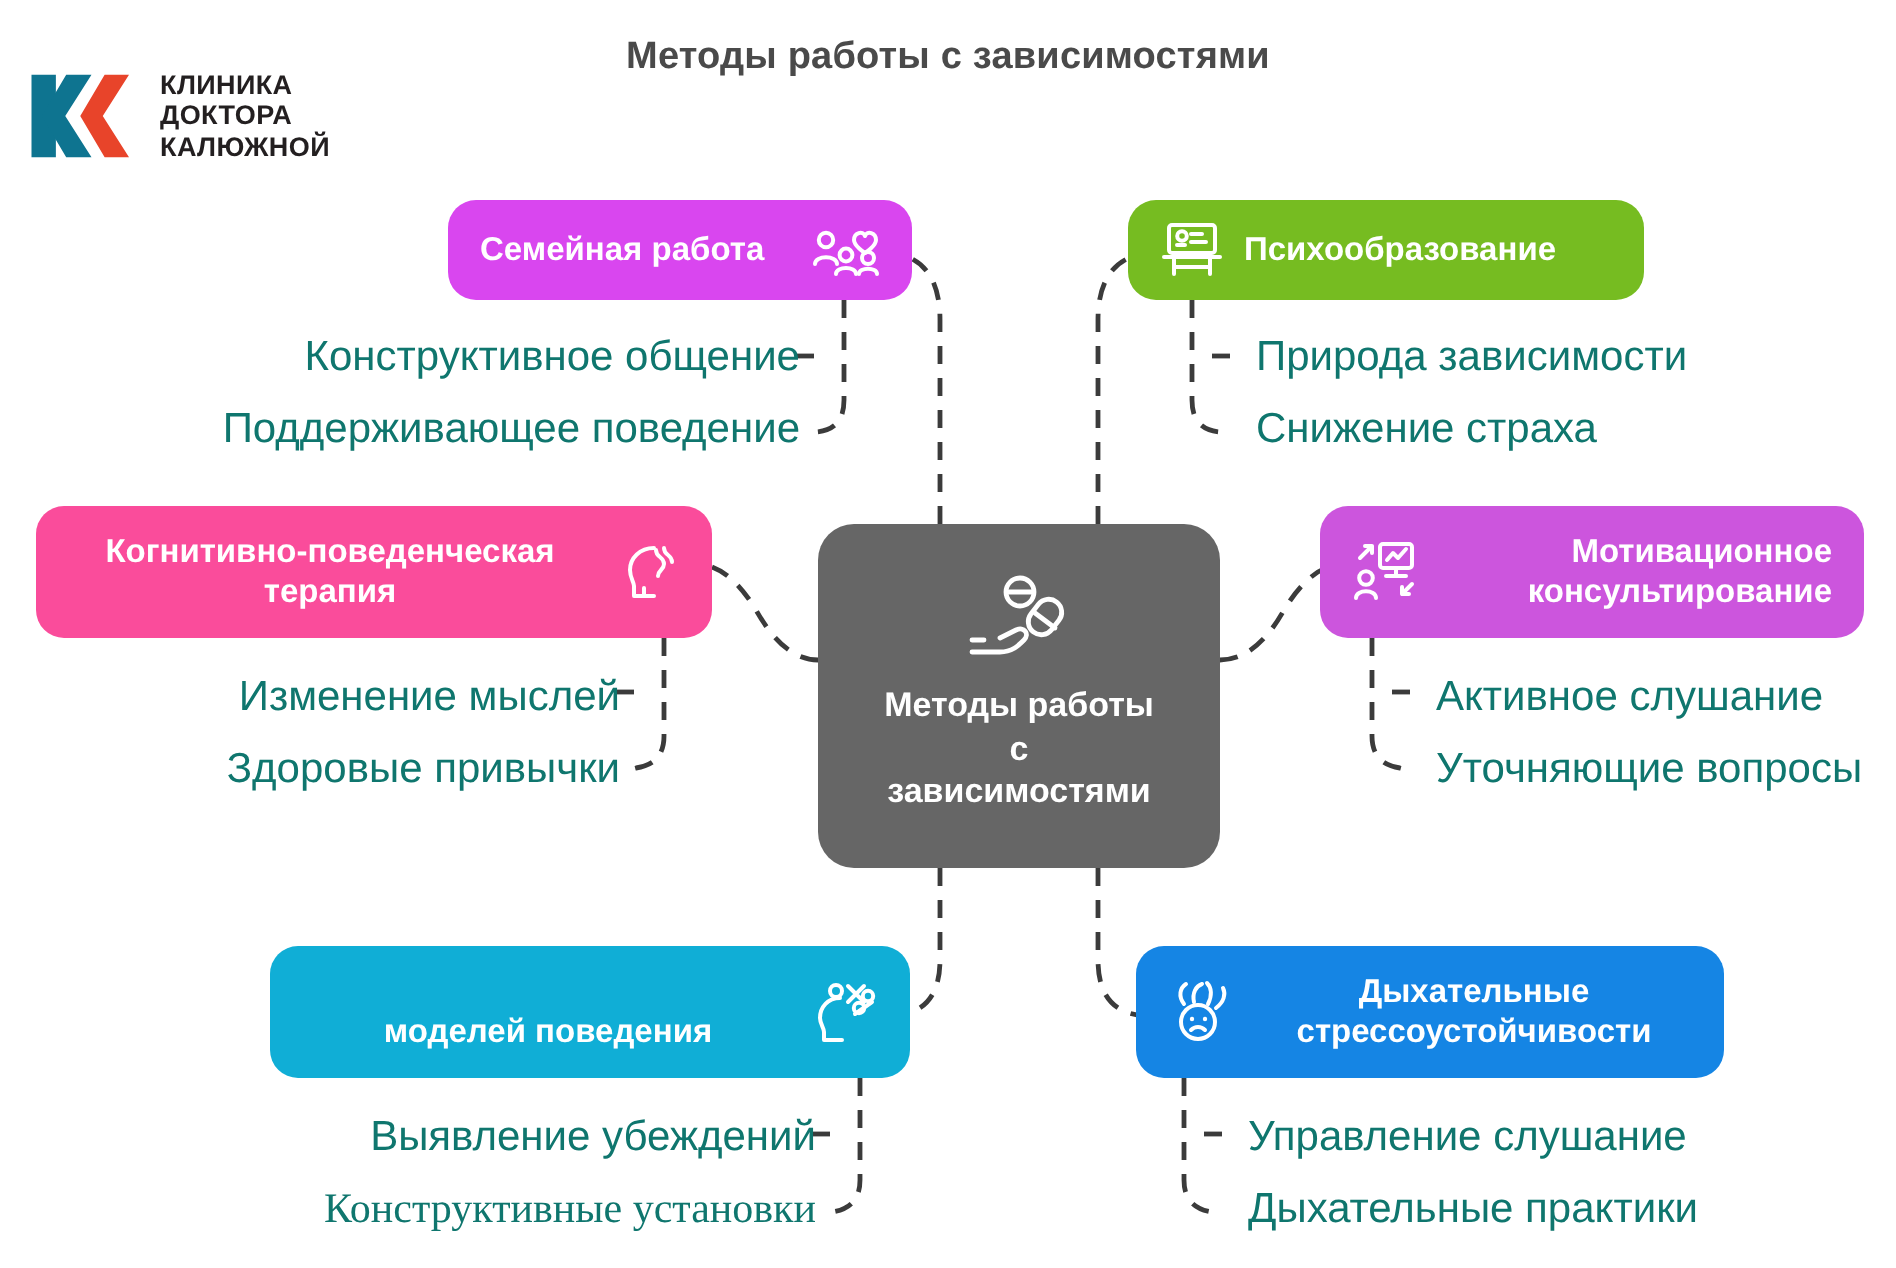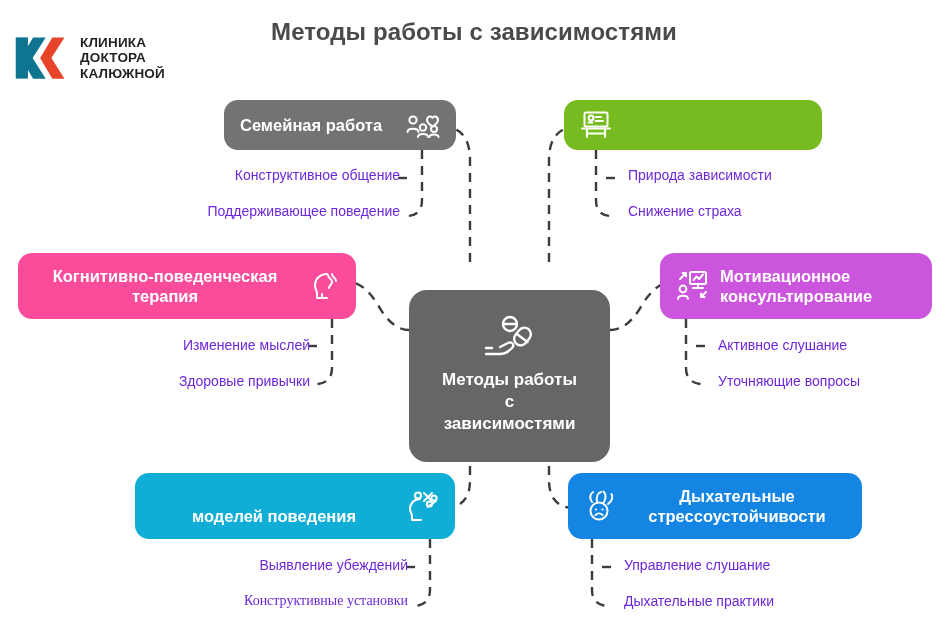--- a/index.html
+++ b/index.html
@@ -16,62 +16,62 @@
   .logo{position:absolute;left:12px;top:28px;width:180px;height:60px;display:flex;align-items:center;gap:8px;}
   .logo-mark{width:60px;height:50px;flex:none;}
   .logo-text{display:flex;flex-direction:column;justify-content:center;line-height:1.12;}
   .logo-text span{
     font-size:13.5px;font-weight:bold;color:#231f20;letter-spacing:.2px;
   }
 
   
   .title{
     position:absolute;left:0;top:18px;width:948px;text-align:center;
-    font-size:24px;font-weight:bold;color:#4a4a4a;letter-spacing:.1px;
+    font-size:19px;font-weight:bold;color:#4a4a4a;letter-spacing:.1px;
   }
 
   
   .wires{position:absolute;left:0;top:0;width:948px;height:634px;pointer-events:none;}
   .wires path,.wires line{fill:none;stroke:#3b3b3b;stroke-width:2.4;stroke-dasharray:9 7;stroke-linecap:butt;}
 
   
   .center-node{
     position:absolute;left:409px;top:262px;width:201px;height:172px;
     background:#666666;border-radius:18px;
     display:flex;flex-direction:column;align-items:center;justify-content:center;
-    box-sizing:border-box;padding:14px 10px 16px;margin-top:28px;
+    box-sizing:border-box;padding:14px 10px 16px;
   }
   .center-node .ic{margin-bottom:6px;}
   .center-label{
     color:#ffffff;font-size:17px;font-weight:bold;text-align:center;line-height:1.28;
   }
 
   
   .pill{
     position:absolute;border-radius:14px;box-sizing:border-box;
     display:flex;align-items:center;gap:10px;padding:0 16px;
   }
   .pill .ptxt{color:#fff;font-weight:bold;font-size:16.5px;line-height:1.22;}
   .pill .ic{flex:none;display:flex;align-items:center;justify-content:center;}
 
-  #pill-family      {left:224px;top:100px;width:232px;height:50px;background:#737373;}
+  #pill-family      {left:224px;top:100px;width:232px;height:50px;background:#d946ef;}
   #pill-family .ptxt{flex:1;text-align:left;}
   #pill-psycho      {left:564px;top:100px;width:258px;height:50px;background:#76BC21;}
   #pill-cbt         {left:18px;top:253px;width:338px;height:66px;background:#FA4C9B;padding-left:12px;}
   #pill-cbt .ptxt   {flex:1;text-align:center;}
   #pill-motiv       {left:660px;top:253px;width:272px;height:66px;background:#CC55DD;}
-  #pill-motiv .ptxt {flex:1;text-align:left;}
+  #pill-motiv .ptxt {flex:1;text-align:right;}
   #pill-beliefs     {left:135px;top:473px;width:320px;height:66px;background:#10AED6;}
   #pill-beliefs .ptxt{flex:1;text-align:center;}
   #pill-stress      {left:568px;top:473px;width:294px;height:66px;background:#1585E4;}
   #pill-stress .ptxt{flex:1;text-align:center;}
 
   
   .sub{
-    position:absolute;font-size:14px;color:#6d28d9;white-space:nowrap;line-height:1;
+    position:absolute;font-size:21px;color:#0f766e;white-space:nowrap;line-height:1;
   }
   .sub.r{text-align:right;}
   .sub.l{text-align:left;}
 </style>
 </head>
 <body>
 
 <div class="stage">
 
   <div class="logo">
@@ -167,20 +167,21 @@
         <g fill="none" stroke="#ffffff" stroke-width="2" stroke-linecap="round" stroke-linejoin="round">
           <rect x="4.5" y="2.5" width="23" height="14" rx="1.5"></rect>
           <circle cx="11" cy="8" r="2.4"></circle>
           <path d="M15.5 7 L21 7 M15.5 11 L23 11 M8.5 12.5 L12.5 12.5"></path>
           <path d="M2 18.5 L30 18.5"></path>
           <path d="M7 19 L7 27 M25 19 L25 27"></path>
           <path d="M7 23.5 L25 23.5"></path>
         </g>
       </svg>
     </span>
+    <span class="ptxt">Психообразование</span>
   </div>
   <div class="sub l" style="left:628px;top:168px;width:320px;">Природа зависимости</div>
   <div class="sub l" style="left:628px;top:204px;width:320px;">Снижение страха</div>
 
   <div class="pill" id="pill-cbt">
     <span class="ptxt">
       <span>Когнитивно-поведенческая</span><br>
       <span>терапия</span>
     </span>
     <span class="ic">

